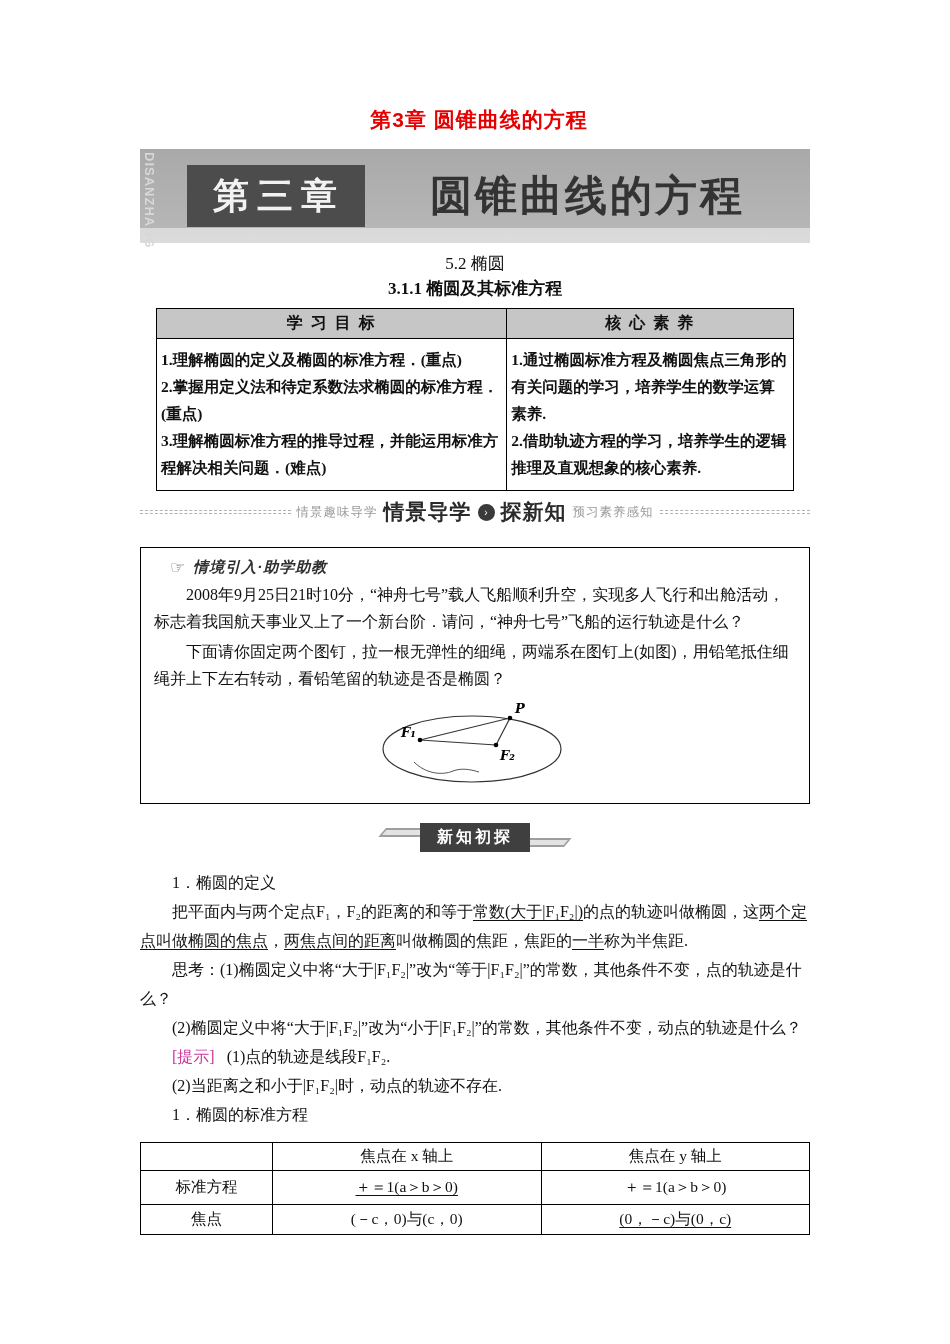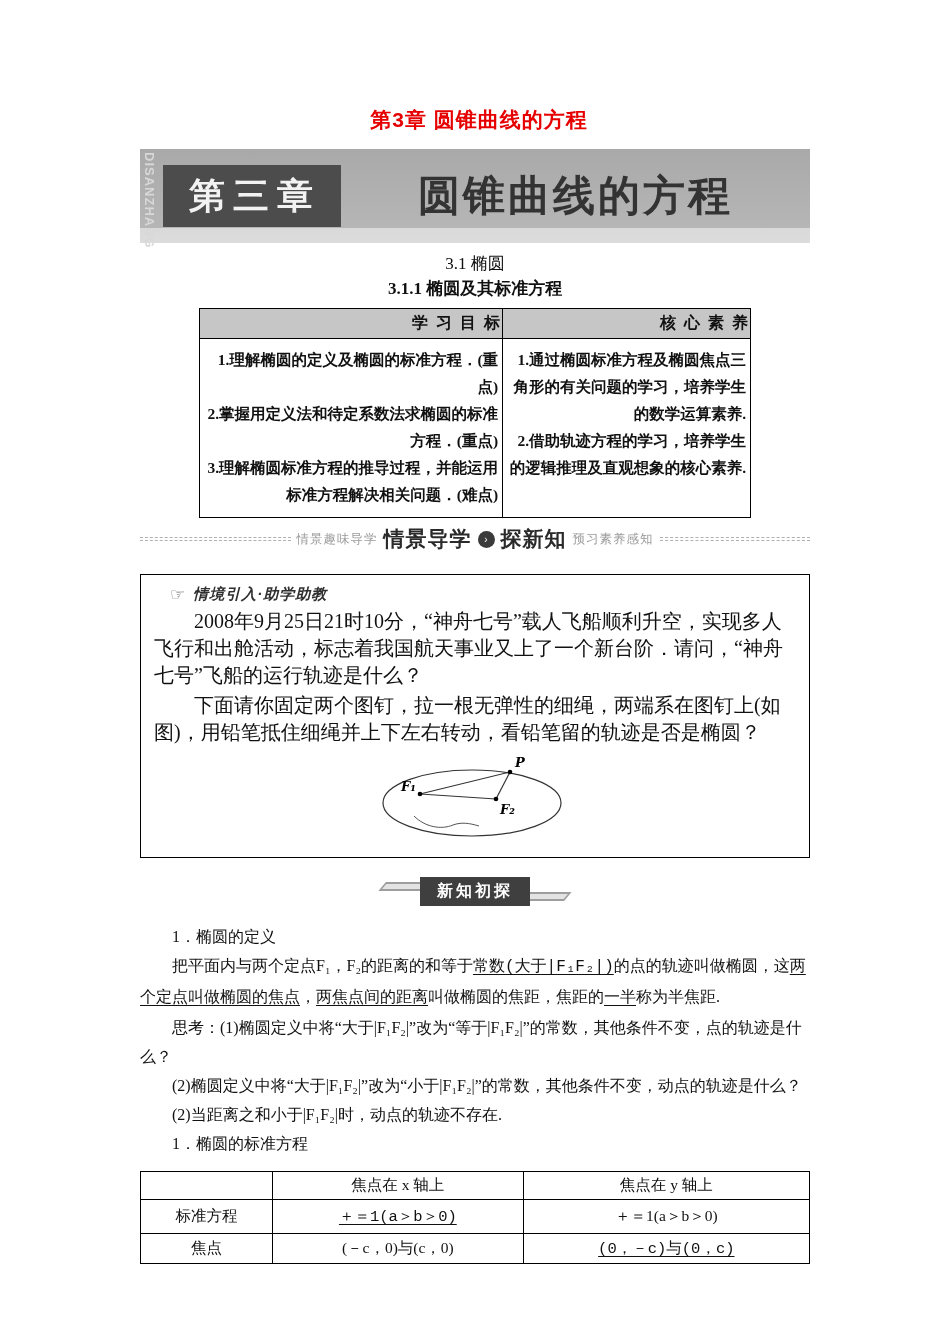--- a/index.html
+++ b/index.html
@@ -28,33 +28,33 @@
   .banner-vertical {
     writing-mode:vertical-lr; height:94px;
     font-family:"Liberation Sans","DejaVu Sans",sans-serif;
     font-weight:bold; font-size:13px; color:#d8d8d8;
     letter-spacing:1px; padding:3px 2px; text-align:center;
   }
   .chapter-box {
     background:#4c4c4c; color:#f2f2f2;
     font-family:"Liberation Sans","DejaVu Sans",sans-serif;
     font-weight:bold; font-size:36px; letter-spacing:8px;
-    padding:11px 20px 11px 26px; margin-left:4px; line-height:1.1;
+    padding:11px 20px 11px 26px; margin-left:28px; line-height:1.1;
   }
   .chapter-title {
     flex:1; text-align:center;
     font-family:"Liberation Sans","DejaVu Sans",sans-serif;
     font-weight:bold; font-size:42px; color:#333; letter-spacing:3px;
   }
 
   .sec1 { margin-top:9px; text-align:center; font-size:17px; }
   .sec2 { margin-top:2px; text-align:center; font-size:17px; font-weight:bold; }
 
   
-  table.obj { width:552px; margin:8px auto 0; border-collapse:collapse; font-size:15.5px;text-align:right; }
+  table.obj { width:638px; margin:8px auto 0; border-collapse:collapse; font-size:15.5px; }
   table.obj th, table.obj td { border:1px solid #000; }
   table.obj th {
     background:#c6c6c6; font-weight:bold; font-size:16px; height:30px; letter-spacing:2px;
   }
   table.obj td { vertical-align:top; padding:7px 4px 9px; line-height:27px;font-weight:bold; }
   table.obj td.left  { width:55%; }
   table.obj td.right { width:45%; }
 
   
   .divider { width:670px; margin:7px auto 0; display:flex; align-items:center; gap:6px;
@@ -68,41 +68,41 @@
   }
 
   
   .intro { width:670px; margin:21px auto 0; border:1px solid #000; padding:9px 13px 10px; }
   .intro-header {
     display:flex; align-items:center; gap:7px; margin-left:16px;
     font-family:"Liberation Sans","DejaVu Sans",sans-serif;
     font-weight:bold; font-style:italic; font-size:15px; color:#2f2f2f; letter-spacing:1px;
   }
   .intro-header .hand { font-style:normal; font-size:17px; color:#666; }
-  .intro p { font-size:20px; line-height:27px; text-indent:2em; margin-top:3px; }
+  .intro p { font-size:16px; line-height:27px; text-indent:2em; margin-top:3px; }
   .diagram-wrap { text-align:center; margin-top:2px; }
 
   
   .nk { margin-top:19px; text-align:center; height:32px; }
   .nk-inner { display:inline-flex; align-items:center; }
   .nk-deco {
     width:54px; height:9px; background:#e3e3e3; border:2px solid #9e9e9e; display:inline-block;
   }
   .nk-deco.dleft  { transform:skewX(-40deg) translateY(-5px); margin-right:-12px; }
   .nk-deco.dright { transform:skewX(-40deg) translateY(5px);  margin-left:-12px; }
   .nk-box {
     position:relative; z-index:2; background:#3f3f3f; color:#fff;
     font-family:"Liberation Sans","DejaVu Sans",sans-serif;
     font-weight:bold; font-size:16px; letter-spacing:3px; padding:4px 17px;
   }
 
   
   .body-text { width:670px; margin:13px auto 0; font-size:16px; line-height:29px; }
   .body-text p { text-indent:2em; }
-  .u { text-decoration:underline; text-underline-offset:3px;font-family:Liberation Mono, monospace; }
+  .u { text-decoration:underline; text-underline-offset:3px; }
   .hint-label { color:#cc3399; margin-right:12px; }
 
   
   table.std { width:670px; margin:13px auto 0; border-collapse:collapse; font-size:15.5px; text-align:center; }
   table.std th, table.std td { border:1px solid #000; font-weight:normal; padding:3px 6px; }
   table.std tr.hdr th { height:27px; }
   table.std tr.r1 td { height:34px; }
   table.std tr.r2 td { height:30px; }
   table.std .label-col { width:132px; }
 </style>
@@ -112,21 +112,21 @@
 <div class="page">
 
   <div class="doc-title">第3章 圆锥曲线的方程</div>
 
   <div class="banner">
     <div class="banner-vertical">DISANZHANG</div>
     <div class="chapter-box">第三章</div>
     <div class="chapter-title">圆锥曲线的方程</div>
   </div>
 
-  <div class="sec1">3.1 椭圆</div>
+  <div class="sec1">5.2 椭圆</div>
   <div class="sec2">3.1.1 椭圆及其标准方程</div>
 
   <table class="obj">
     <tbody>
         <tr>
       <th class="left">学 习 目 标</th>
       <th class="right">核 心 素 养</th>
     </tr>
     <tr>
       <td class="left">
@@ -182,20 +182,21 @@
       <span class="nk-box">新知初探</span>
       <span class="nk-deco dright"></span>
     </span>
   </div>
 
   <div class="body-text">
     <p>1．椭圆的定义</p>
     <p><span>把平面内与两个定点F₁，F₂的距离的和等于</span><span class="u">常数(大于|F₁F₂|)</span><span>的点的轨迹叫做椭圆，这</span><span class="u">两个定点叫做椭圆的焦点</span><span>，</span><span class="u">两焦点间的距离</span><span>叫做椭圆的焦距，焦距的</span><span class="u">一半</span><span>称为半焦距.</span></p>
     <p>思考：(1)椭圆定义中将“大于|F₁F₂|”改为“等于|F₁F₂|”的常数，其他条件不变，点的轨迹是什么？</p>
     <p>(2)椭圆定义中将“大于|F₁F₂|”改为“小于|F₁F₂|”的常数，其他条件不变，动点的轨迹是什么？</p>
+    <p><span class="hint-label">[提示]</span><span>(1)点的轨迹是线段F₁F₂.</span></p>
     <p>(2)当距离之和小于|F₁F₂|时，动点的轨迹不存在.</p>
     <p>1．椭圆的标准方程</p>
   </div>
 
   <table class="std">
     <tbody>
         <tr class="hdr">
       <th class="label-col"></th>
       <th>焦点在 x 轴上</th>
       <th>焦点在 y 轴上</th>

